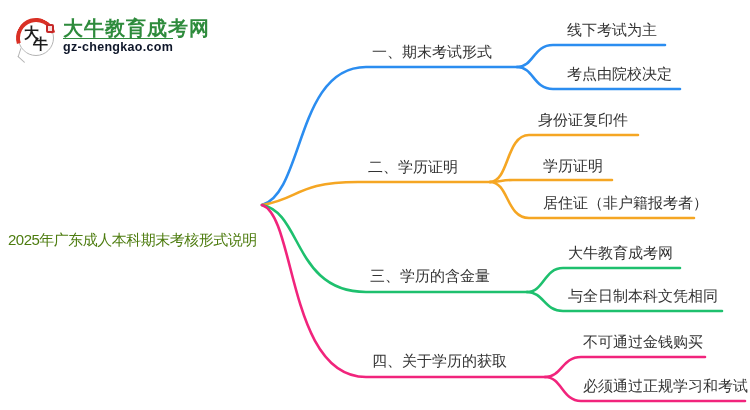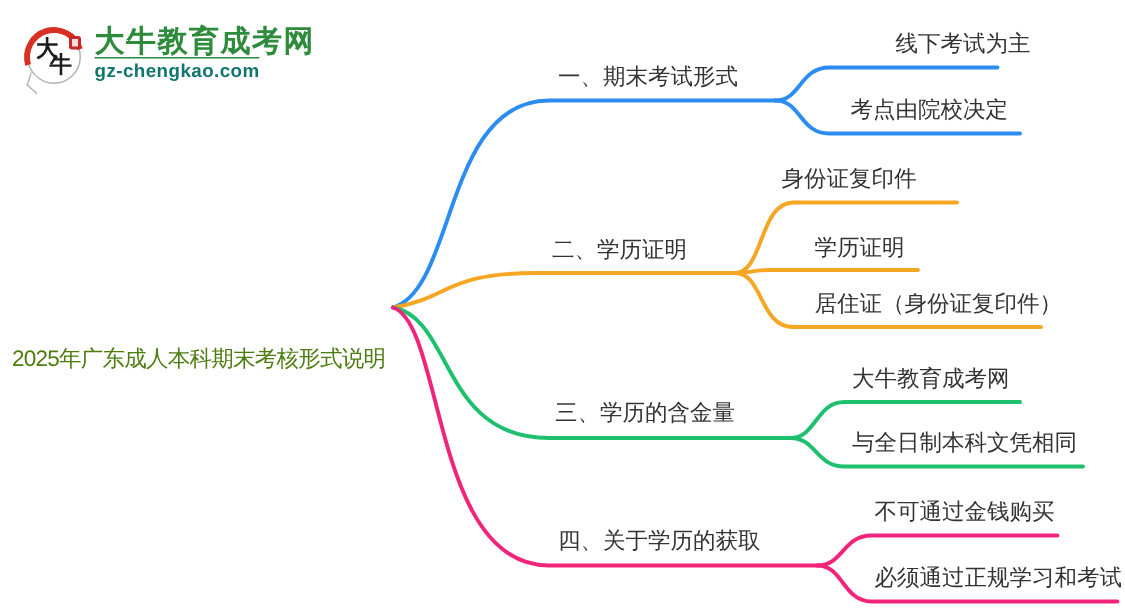--- a/index.html
+++ b/index.html
@@ -70,34 +70,34 @@
   <div class="logo">
     <div class="bubble">
       <div class="arc"></div>
       <span class="ch ch1">大</span>
       <span class="ch ch2">牛</span>
       <div class="seal"></div>
       <div class="tail"></div>
     </div>
     <div class="brand">
       <div class="brand-name" style="color: rgb(46, 139, 60);">大牛教育成考网</div>
-      <div class="brand-url" style="color: #0f766e;">gz-chengkao.com</div>
+      <div class="brand-url" style="color: #0f172a;">gz-chengkao.com</div>
     </div>
   </div>
 
   <div class="root-title">2025年广东成人本科期末考核形式说明</div>
 
   <div class="node" style="left:372px; top:42px;">一、期末考试形式</div>
-  <div class="node" style="left:567px; top:20px;margin-left:30px;">线下考试为主</div>
+  <div class="node" style="left:567px; top:20px;">线下考试为主</div>
   <div class="node" style="left:567px; top:64px;">考点由院校决定</div>
 
   <div class="node" style="left:368px; top:157px;">二、学历证明</div>
-  <div class="node" style="left:521px; top:110px;">身份证复印件</div>
+  <div class="node" style="left:538px; top:110px;">身份证复印件</div>
   <div class="node" style="left:543px; top:156px;">学历证明</div>
-  <div class="node" style="left:543px; top:193px;">居住证（身份证复印件）</div>
+  <div class="node" style="left:543px; top:193px;">居住证（非户籍报考者）</div>
 
   <div class="node" style="left:370px; top:266px;">三、学历的含金量</div>
   <div class="node" style="left:568px; top:243px;">大牛教育成考网</div>
   <div class="node" style="left:568px; top:286px;text-align:right;">与全日制本科文凭相同</div>
 
   <div class="node" style="left:372px; top:351px;">四、关于学历的获取</div>
   <div class="node" style="left:583px; top:332px;">不可通过金钱购买</div>
   <div class="node" style="left:583px; top:376px;">必须通过正规学习和考试</div>
 
 </div>

